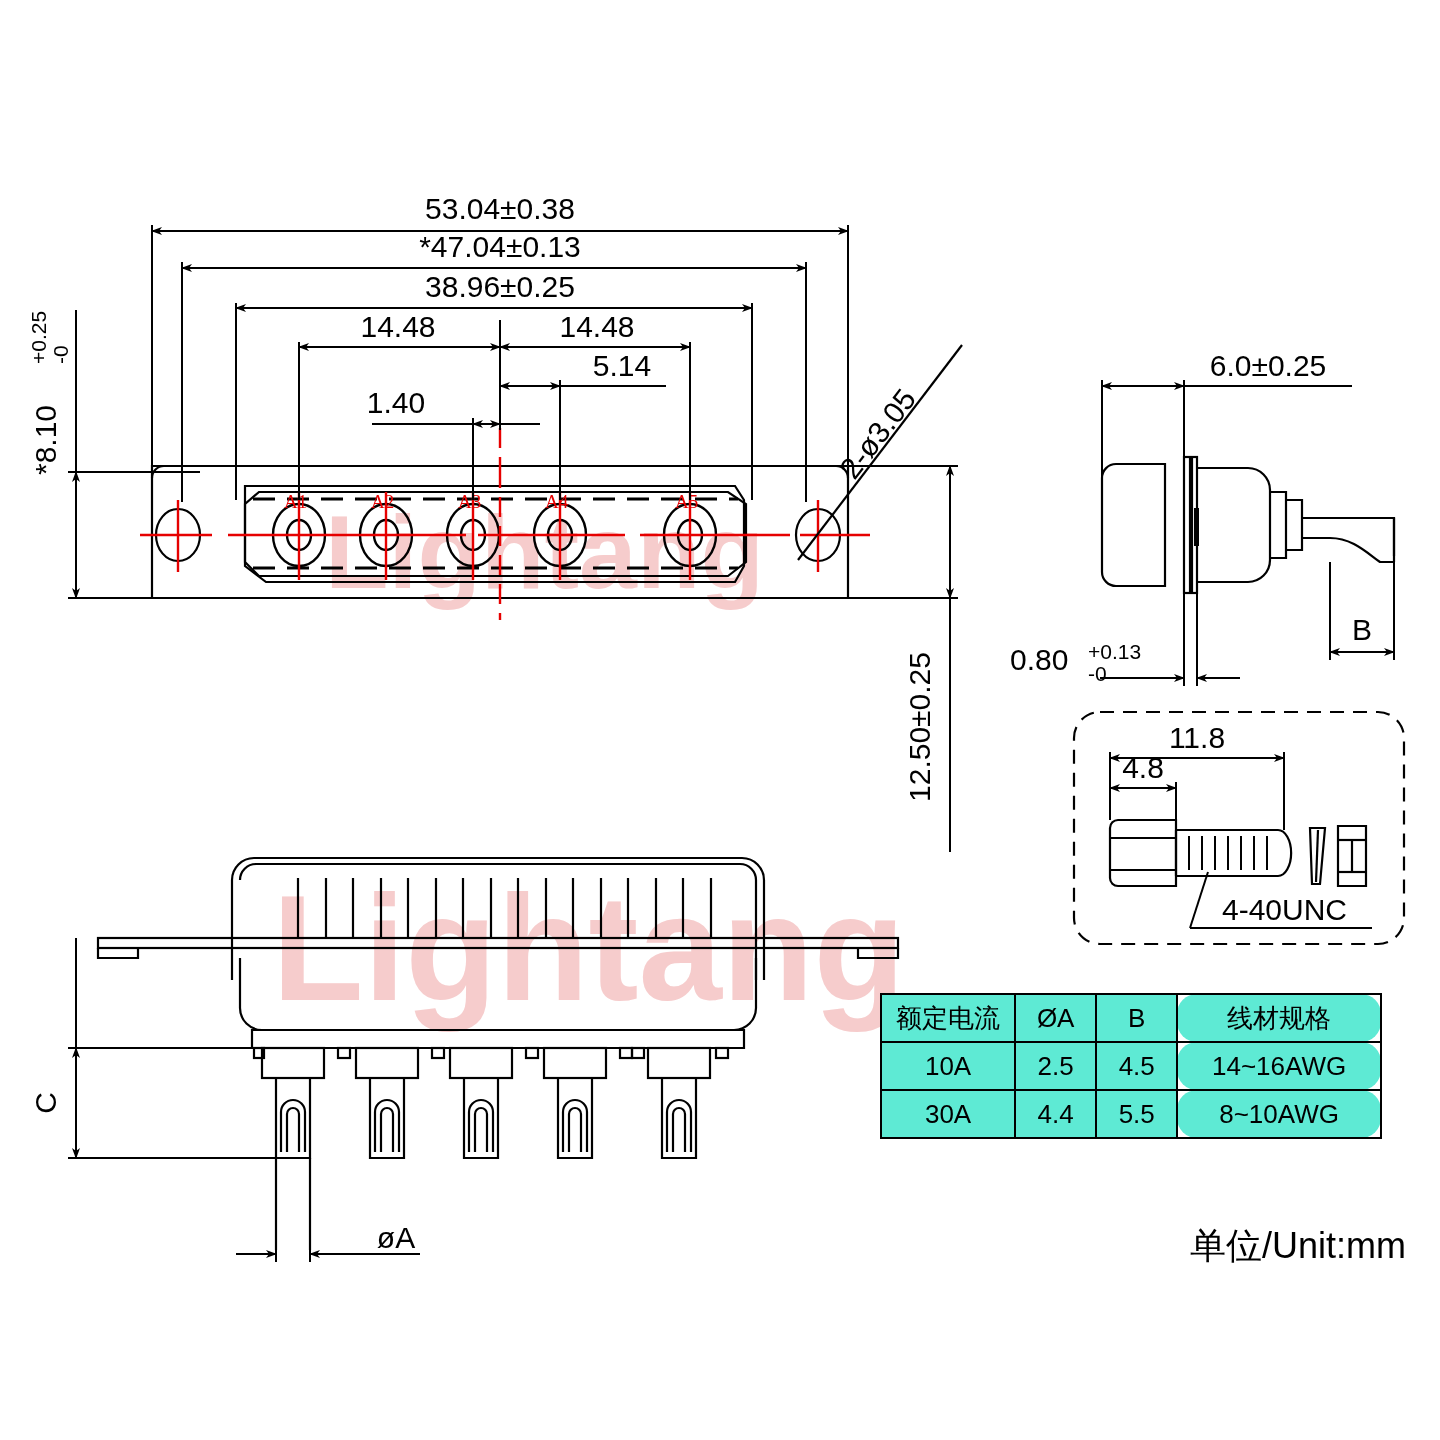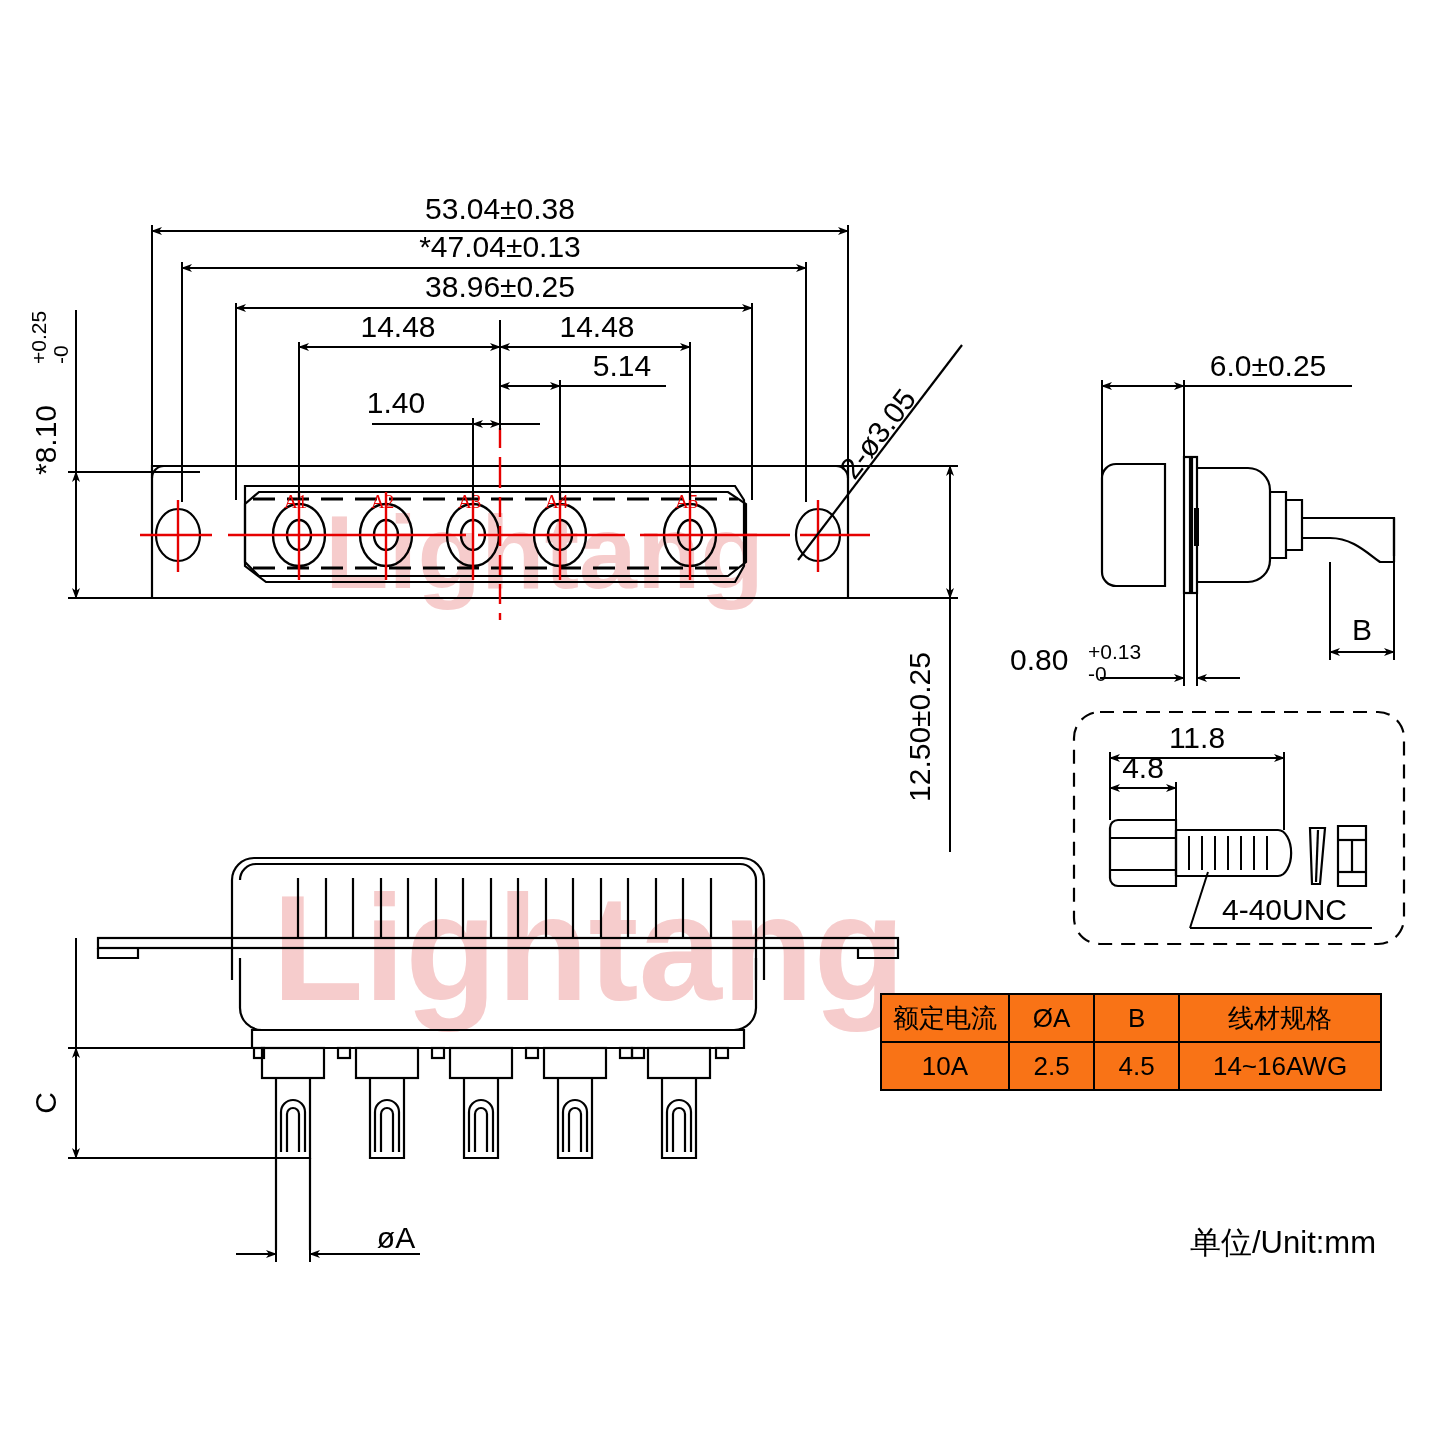--- a/index.html
+++ b/index.html
@@ -345,35 +345,41 @@
       <th>线材规格</th>
     </tr>
   </thead>
   <tbody>
     <tr>
       <td>10A</td>
       <td>2.5</td>
       <td>4.5</td>
       <td>14~16AWG</td>
     </tr>
+    <tr>
+      <td>30A</td>
+      <td>4.4</td>
+      <td>5.5</td>
+      <td>8~10AWG</td>
+    </tr>
   </tbody>
 </table>
 
-<div id="unit-note" style="position:absolute;left:1190px;top:1222px;font-size:31px;font-family:'Liberation Sans',sans-serif;">单位/Unit:mm</div>
+<div id="unit-note" style="position:absolute;left:1190px;top:1222px;font-size:36px;font-family:'Liberation Sans',sans-serif;">单位/Unit:mm</div>
 
 </div>
 
 <style>
   #spec-table th, #spec-table td{
     border:2px solid #000;
     text-align:center;
     font-family:"Liberation Sans","DejaVu Sans",sans-serif;
     font-size:26px;
     font-weight:normal;
-    padding:5px 10px;
+    padding:5px 4px;
     height:36px;
-    background:#f97316;
+    background:#5eead4;
   }
   #spec-table th:nth-child(1), #spec-table td:nth-child(1){width:140px;}
   #spec-table th:nth-child(2), #spec-table td:nth-child(2){width:78px;}
   #spec-table th:nth-child(3), #spec-table td:nth-child(3){width:78px;}
-  #spec-table th:nth-child(4), #spec-table td:nth-child(4){width:206px;}
+  #spec-table th:nth-child(4), #spec-table td:nth-child(4){width:206px;border-radius:20px;}
 </style>
 
 </body></html>

